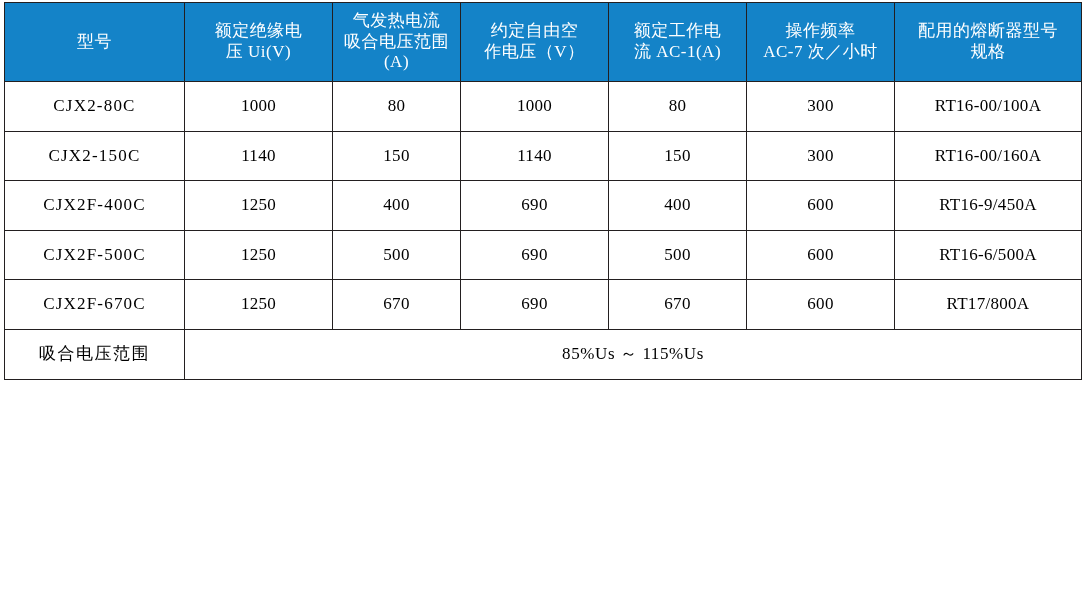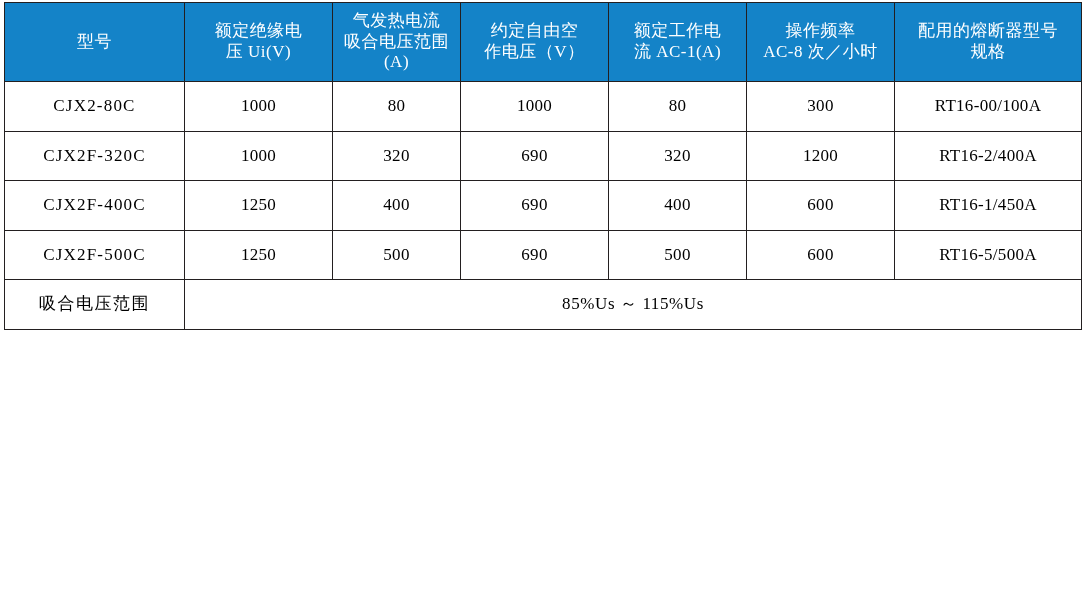--- a/index.html
+++ b/index.html
@@ -98,64 +98,73 @@
         <th>
           <div>约定自由空</div>
           <div>作电压（V）</div>
         </th>
         <th>
           <div>额定工作电</div>
           <div>流 AC-1(A)</div>
         </th>
         <th>
           <div>操作频率</div>
-          <div>AC-8 次／小时</div>
+          <div>AC-7 次／小时</div>
         </th>
         <th>
           <div>配用的熔断器型号</div>
           <div>规格</div>
         </th>
       </tr>
     </thead>
     <tbody>
       <tr>
         <td class="model">CJX2-80C</td>
         <td>1000</td>
         <td>80</td>
         <td>1000</td>
         <td>80</td>
         <td>300</td>
         <td>RT16-00/100A</td>
       </tr>
       <tr>
-        <td class="model">CJX2F-320C</td>
-        <td>1000</td>
-        <td>320</td>
-        <td>690</td>
-        <td>320</td>
-        <td>1200</td>
-        <td>RT16-2/400A</td>
+        <td class="model">CJX2-150C</td>
+        <td>1140</td>
+        <td>150</td>
+        <td>1140</td>
+        <td>150</td>
+        <td>300</td>
+        <td>RT16-00/160A</td>
       </tr>
       <tr>
         <td class="model">CJX2F-400C</td>
         <td>1250</td>
         <td>400</td>
         <td>690</td>
         <td>400</td>
         <td>600</td>
-        <td>RT16-1/450A</td>
+        <td>RT16-9/450A</td>
       </tr>
       <tr>
         <td class="model">CJX2F-500C</td>
         <td>1250</td>
         <td>500</td>
         <td>690</td>
         <td>500</td>
         <td>600</td>
-        <td>RT16-5/500A</td>
+        <td>RT16-6/500A</td>
+      </tr>
+      <tr>
+        <td class="model">CJX2F-670C</td>
+        <td>1250</td>
+        <td>670</td>
+        <td>690</td>
+        <td>670</td>
+        <td>600</td>
+        <td>RT17/800A</td>
       </tr>
       <tr>
         <td class="labelcell">吸合电压范围</td>
         <td class="wide" colspan="6">85%Us ～ 115%Us</td>
       </tr>
 
     </tbody>
   </table>
 </div>
 

